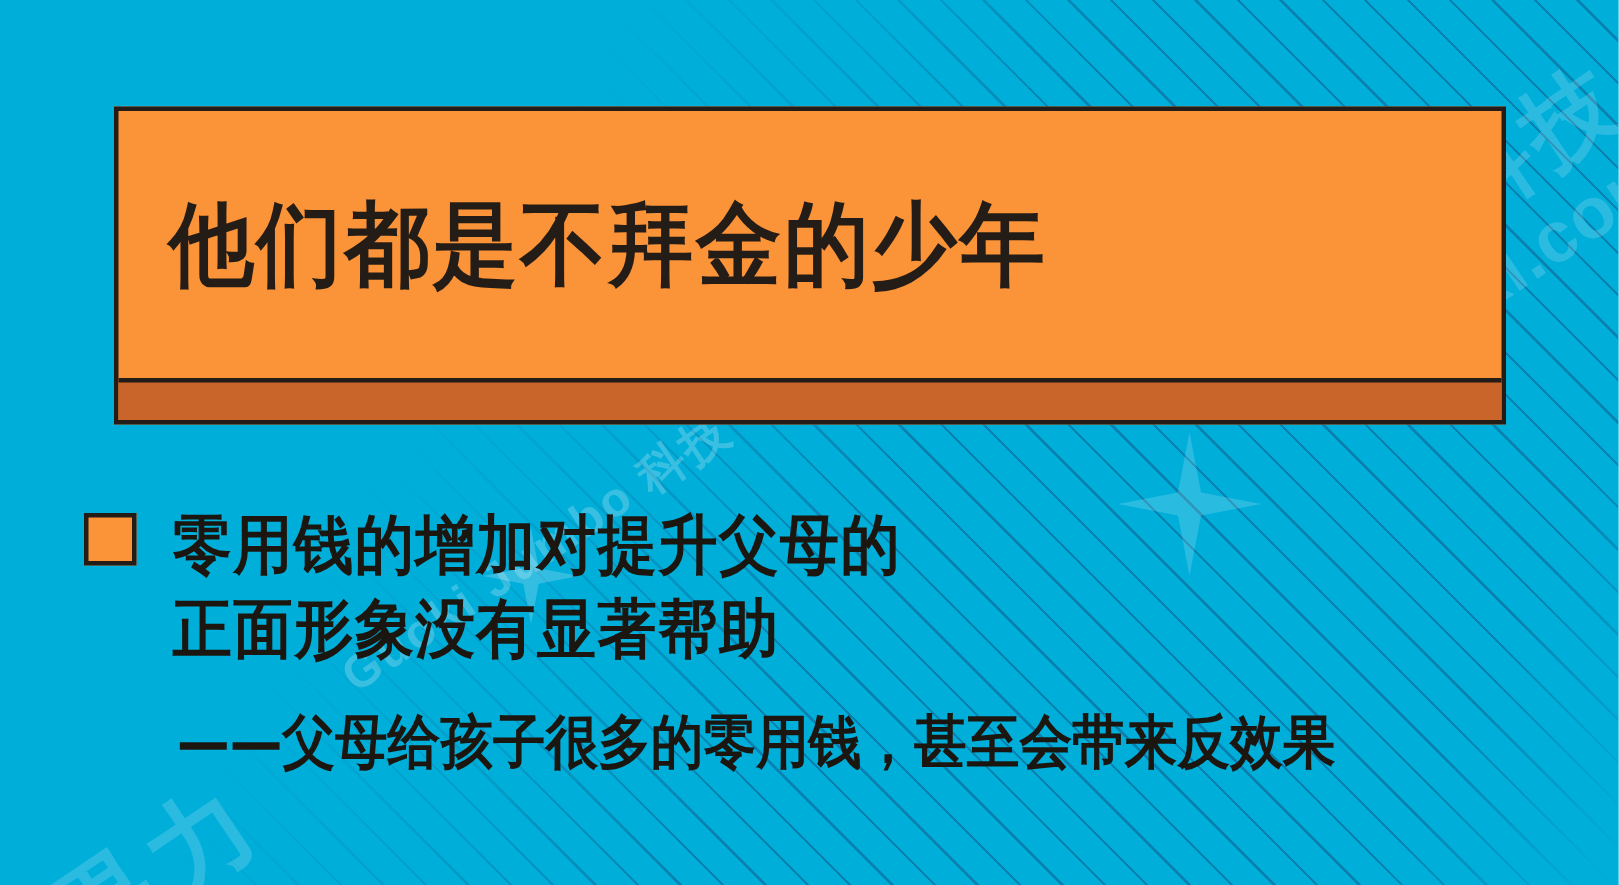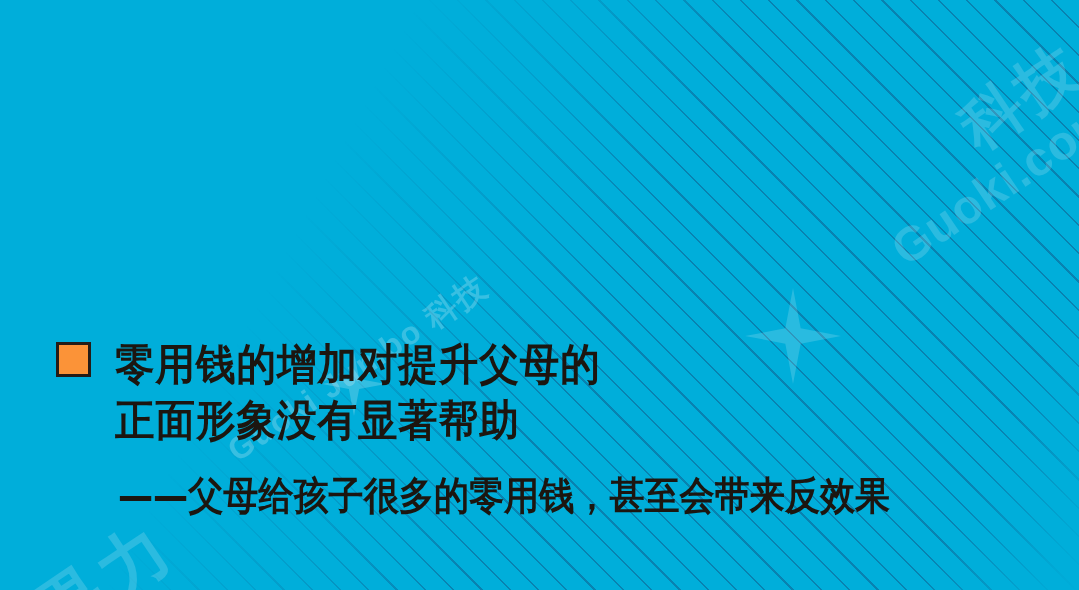--- a/index.html
+++ b/index.html
@@ -203,20 +203,26 @@
 
   <div class="watermark wm-mid">Guoki Jumbo 科技</div>
 
   <svg class="wm-star" viewBox="0 0 100 100">
     <path d="M50 0 L58 42 L100 50 L58 58 L50 100 L42 58 L0 50 L42 42 Z" fill="rgba(255,255,255,0.20)"></path>
   </svg>
   <svg class="wm-star wm-star2" viewBox="0 0 100 100">
     <path d="M50 0 L58 42 L100 50 L58 58 L50 100 L42 58 L0 50 L42 42 Z" fill="rgba(255,255,255,0.16)"></path>
   </svg>
 
+  <div class="title-box">
+    <div class="title-inner">
+      <div class="title-text">他们都是不拜金的少年</div>
+    </div>
+    <div class="title-strip"></div>
+  </div>
 
   <div class="body-block">
     <div class="bullet-row">
       <div class="bullet-square"></div>
       <div class="body-lines">
         <div class="body-line">零用钱的增加对提升父母的</div>
         <div class="body-line">正面形象没有显著帮助</div>
       </div>
     </div>
   </div>

